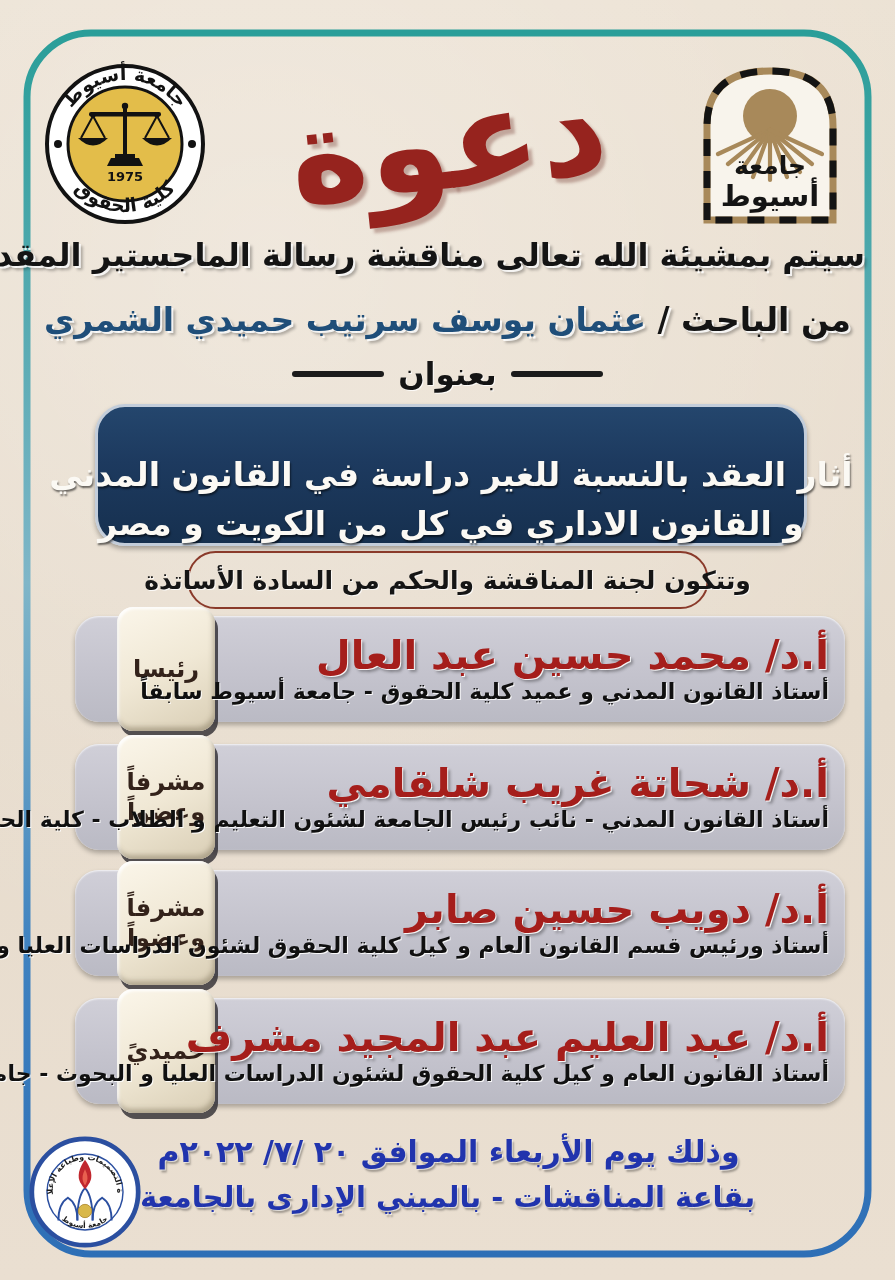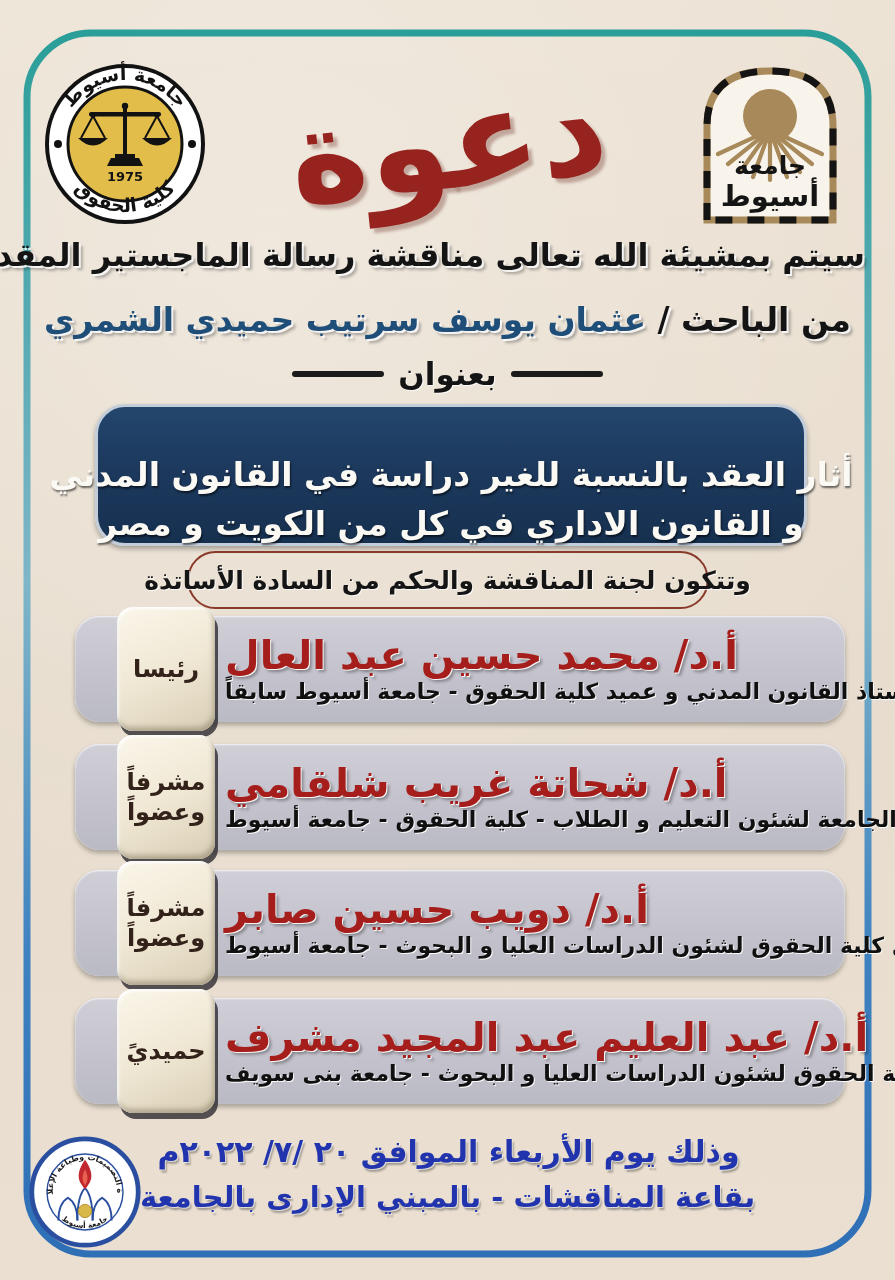--- a/index.html
+++ b/index.html
@@ -92,21 +92,21 @@
     border-radius:16px;
     box-shadow:3px 6px 0 rgba(45,43,48,.8), inset -2px -4px 5px rgba(120,108,85,.45), inset 2px 2px 3px #fff;
     display:flex;flex-direction:column;align-items:center;justify-content:center;
   }
   .role-line{
     font-size:24px;font-weight:800;color:#33221a;line-height:1.25;white-space:nowrap;
   }
   .role-line:empty{display:none;}
   .member-content{
     position:absolute;left:150px;right:16px;top:0;bottom:0;
-    display:flex;flex-direction:column;align-items:flex-end;justify-content:center;gap:3px;
+    display:flex;flex-direction:column;align-items:flex-start;justify-content:center;gap:3px;
   }
   .member-name{
     font-size:40px;font-weight:800;color:#a51e1b;line-height:1.05;white-space:nowrap;
     text-shadow:1px 1px 0 rgba(255,255,255,.9),3px 3px 3px rgba(0,0,0,.3);
   }
   .member-desc{
     font-size:22px;font-weight:700;color:#101010;white-space:nowrap;
     text-shadow:1px 1px 0 rgba(255,255,255,.9);
   }
 

